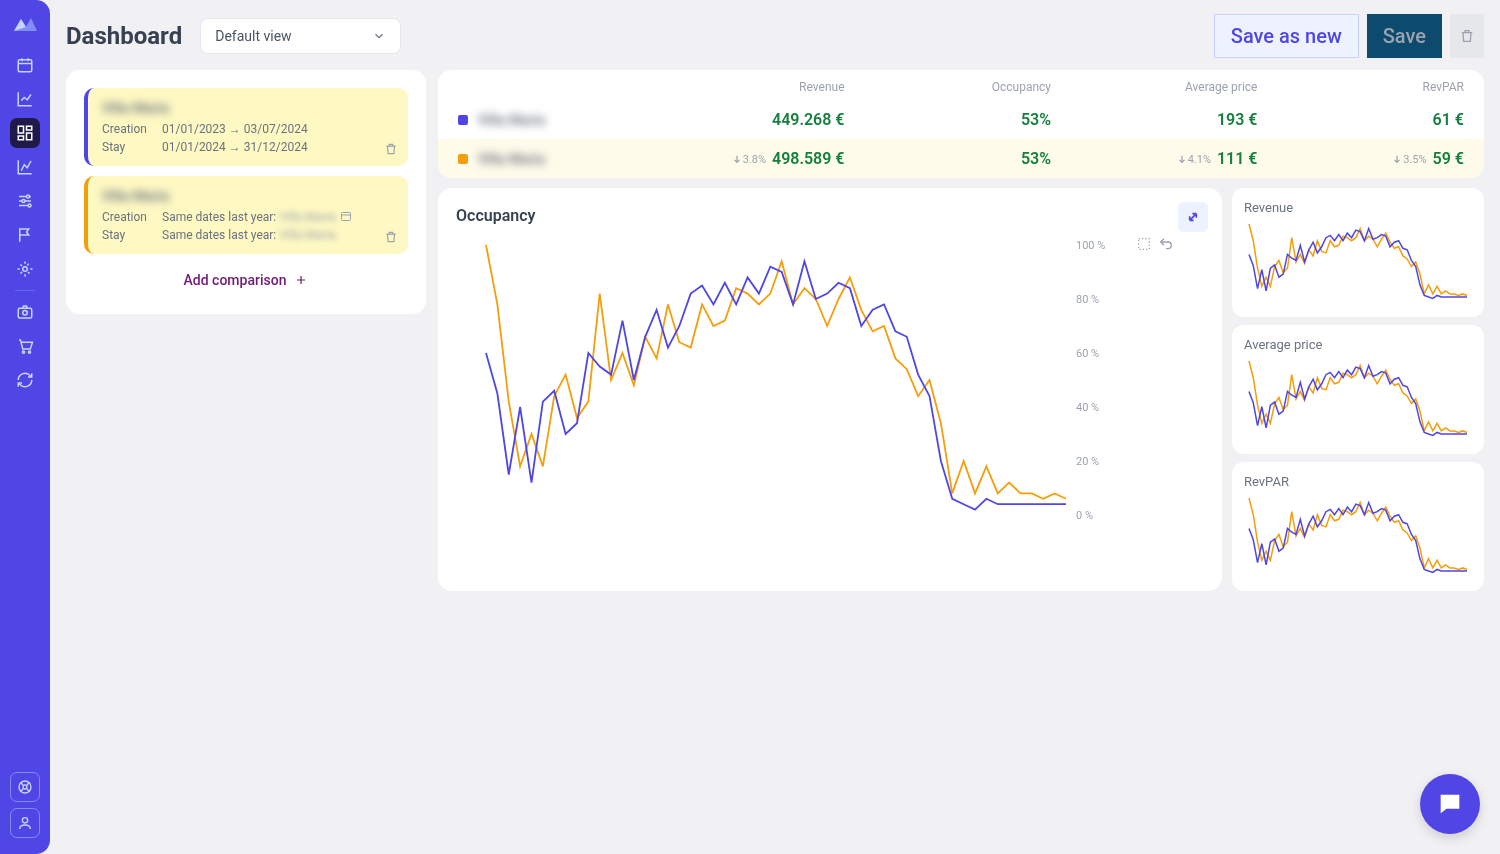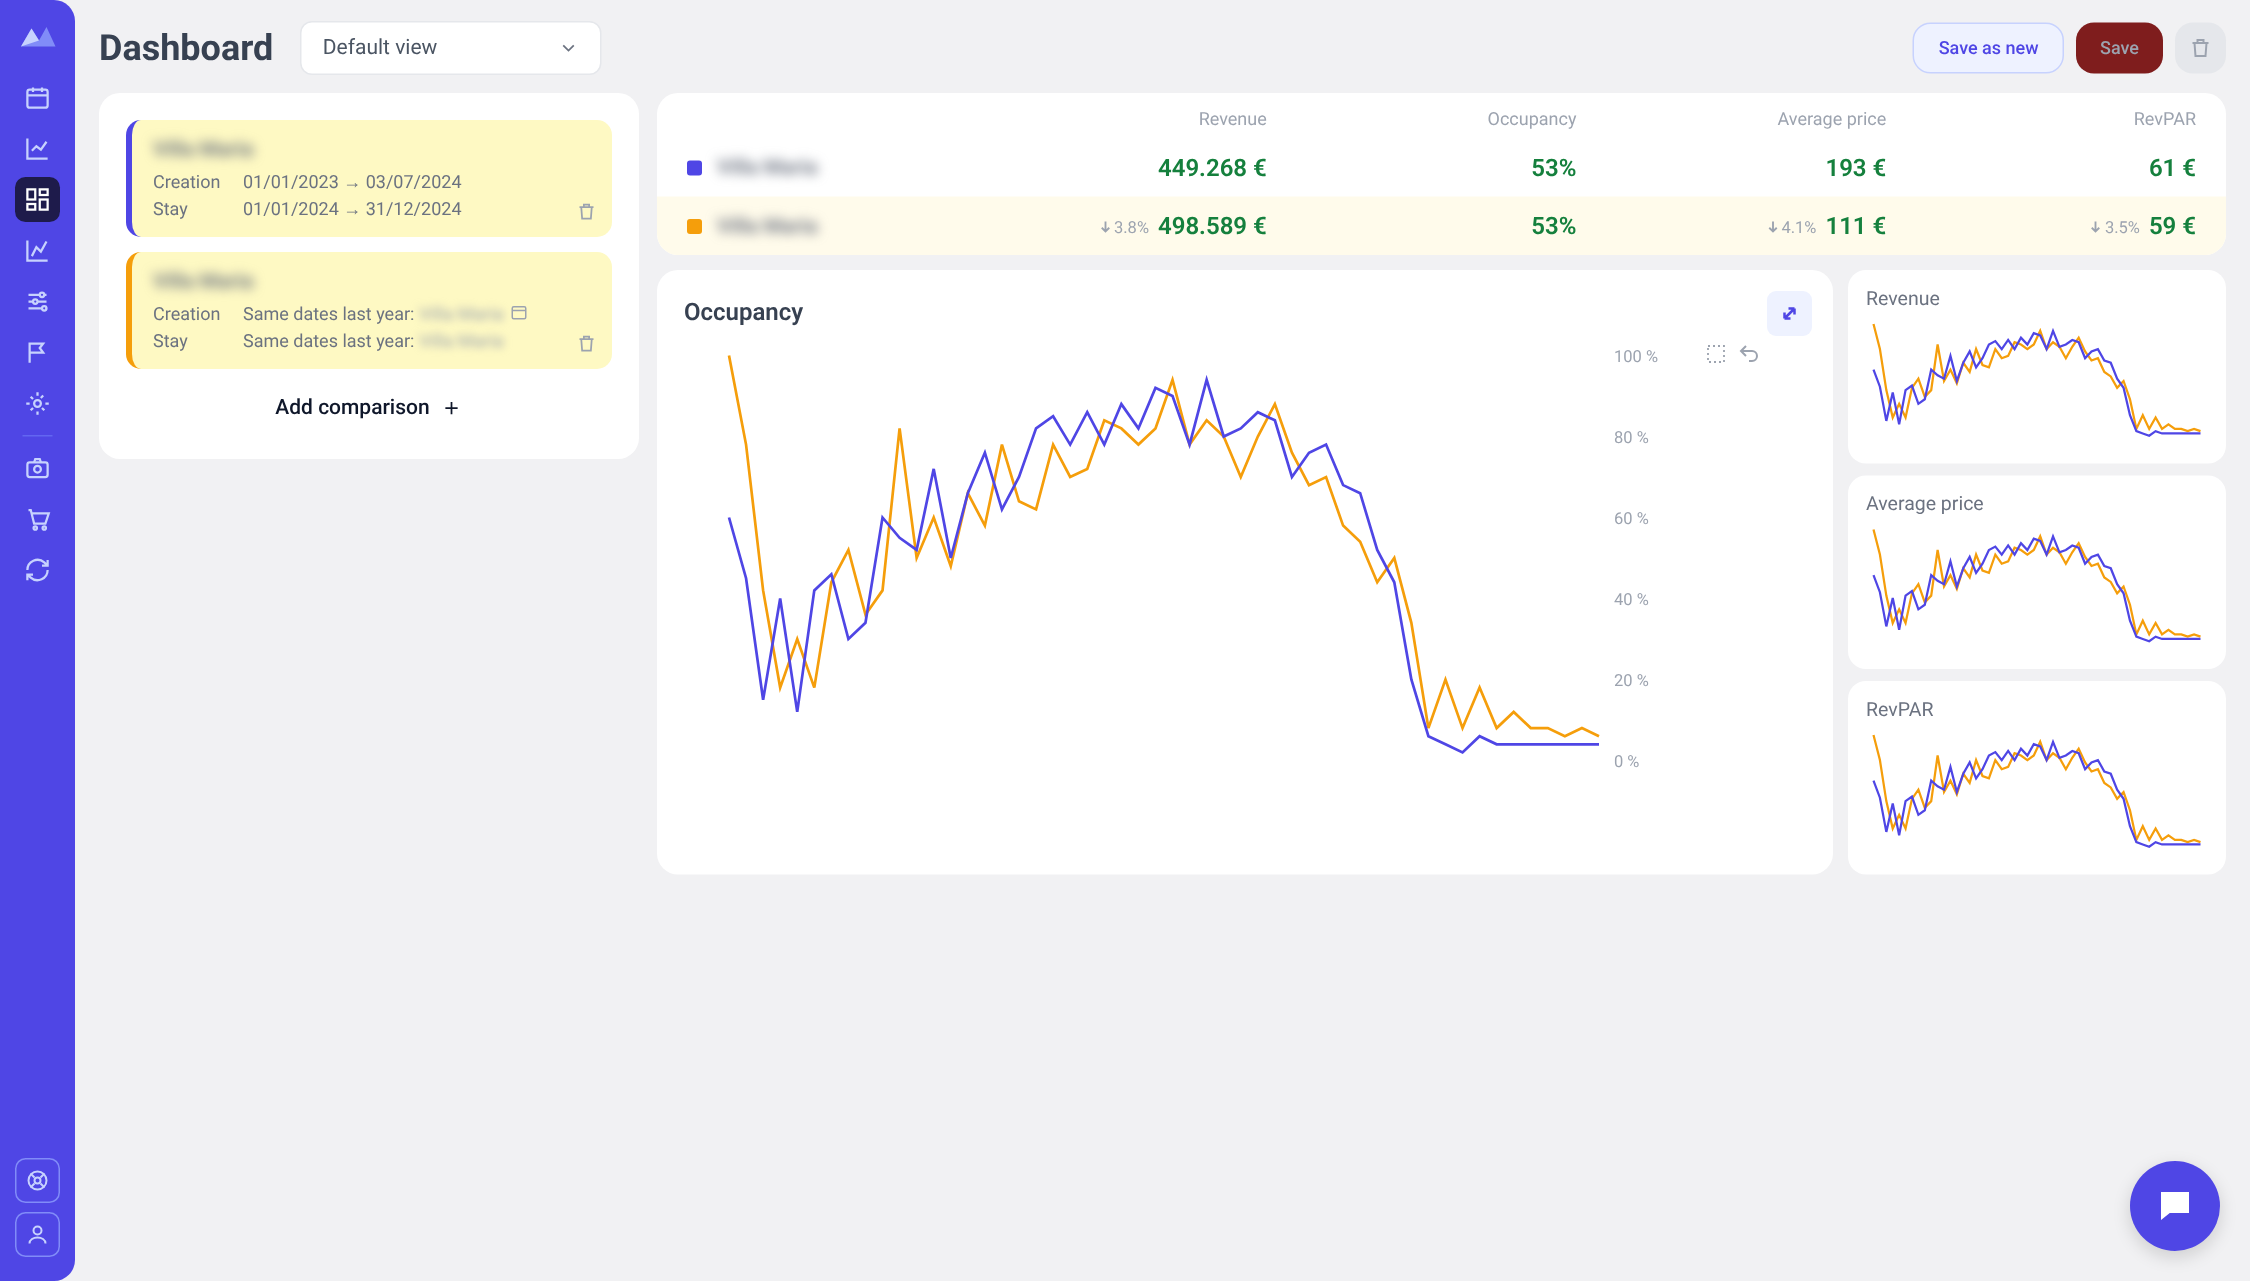--- a/index.html
+++ b/index.html
@@ -9,43 +9,43 @@
 .nav-icon{width:30px;height:30px;display:flex;align-items:center;justify-content:center;border-radius:7px;color:#c7d2fe;cursor:pointer}
 .nav-icon.active{background:#1e1b4b;color:#fff}
 .nav-sep{width:20px;height:1px;background:#6366f1;margin:2px 0}
 .sidebar-end{margin-top:auto;display:flex;flex-direction:column;gap:6px;padding-bottom:8px}
 .nav-box{width:30px;height:30px;display:flex;align-items:center;justify-content:center;border-radius:7px;border:1.5px solid #818cf8;color:#c7d2fe;cursor:pointer}
 .main{flex:1;padding:14px 16px;display:flex;flex-direction:column;gap:12px}
 .hdr{display:flex;align-items:center;gap:18px}
 .title{font-size:24px;font-weight:700;color:#374151}
 .dd{background:#fff;border:1px solid #e5e7eb;border-radius:8px;padding:9px 14px;display:flex;align-items:center;gap:80px;color:#4b5563;font-size:14px;cursor:pointer}
 .hdr-act{margin-left:auto;display:flex;gap:8px}
-.btn{border-radius:12px;padding:9px 16px;font-size:12px;font-weight:500;cursor:pointer;border:none}
+.btn{border-radius:0;padding:9px 16px;font-size:20px;font-weight:500;cursor:pointer;border:none}
 .btn-save-new{background:#eef2ff;color:#4f46e5;border:1px solid #c7d2fe}
-.btn-save{background:#7f1d1d;color:#9ca3af}
+.btn-save{background:#0c4a6e;color:#9ca3af}
 .btn-del{background:#e5e7eb;padding:9px 9px;color:#9ca3af}
 .content{display:flex;gap:12px;flex:1}
 .left{width:360px}
 .right{flex:1;display:flex;flex-direction:column;gap:10px}
 .card{background:#fff;border-radius:14px;padding:18px}
 .cmp-hdr{display:flex;align-items:center;gap:8px;margin-bottom:14px}
 .cmp-title{font-size:17px;font-weight:600;color:#374151}
 .ic-btn{width:30px;height:30px;border-radius:8px;display:flex;align-items:center;justify-content:center;cursor:pointer}
 .ic-info{color:#6b7280;margin-left:auto}
 .ic-plus{background:#e0e7ff;color:#4f46e5}
 .cmp-item{background:#fef9c3;border-radius:10px;padding:12px 14px;margin-bottom:10px;position:relative;border-left:4px solid}
 .cmp-item.blue{border-left-color:#4f46e5}
 .cmp-item.yellow{border-left-color:#f59e0b}
 .cmp-name{font-size:14px;font-weight:600;color:#6b7280;filter:blur(4px);margin-bottom:6px}
 .cmp-row{display:flex;font-size:12px;color:#6b7280;margin-top:4px}
 .cmp-lbl{width:60px}
 .cmp-del{position:absolute;right:10px;bottom:10px;color:#9ca3af;cursor:pointer}
 .cmp-cal{color:#9ca3af;margin-left:4px;display:inline-flex}
 .cmp-blur{filter:blur(3px);color:#9ca3af}
-.add-cmp{display:flex;align-items:center;justify-content:center;gap:8px;padding:8px;font-size:14px;color:#0f172a;cursor:pointer;font-weight:500}
+.add-cmp{display:flex;align-items:center;justify-content:center;gap:8px;padding:8px;font-size:14px;color:#701a75;cursor:pointer;font-weight:500}
 .stats{background:#fff;border-radius:14px;overflow:hidden}
 .stats-hdr{display:grid;grid-template-columns:180px 1fr 1fr 1fr 1fr;padding:10px 20px 6px;font-size:12px;color:#9ca3af}
 .stats-hdr>div:not(:first-child){text-align:right}
 .stats-row{display:grid;grid-template-columns:180px 1fr 1fr 1fr 1fr;padding:10px 20px;align-items:center}
 .stats-row.highlight{background:#fffbeb}
 .row-name{display:flex;align-items:center;gap:10px}
 .dot{width:10px;height:10px;border-radius:2px}
 .dot.blue{background:#4f46e5}
 .dot.yellow{background:#f59e0b}
 .name-blur{font-size:14px;font-weight:600;color:#6b7280;filter:blur(4px)}

